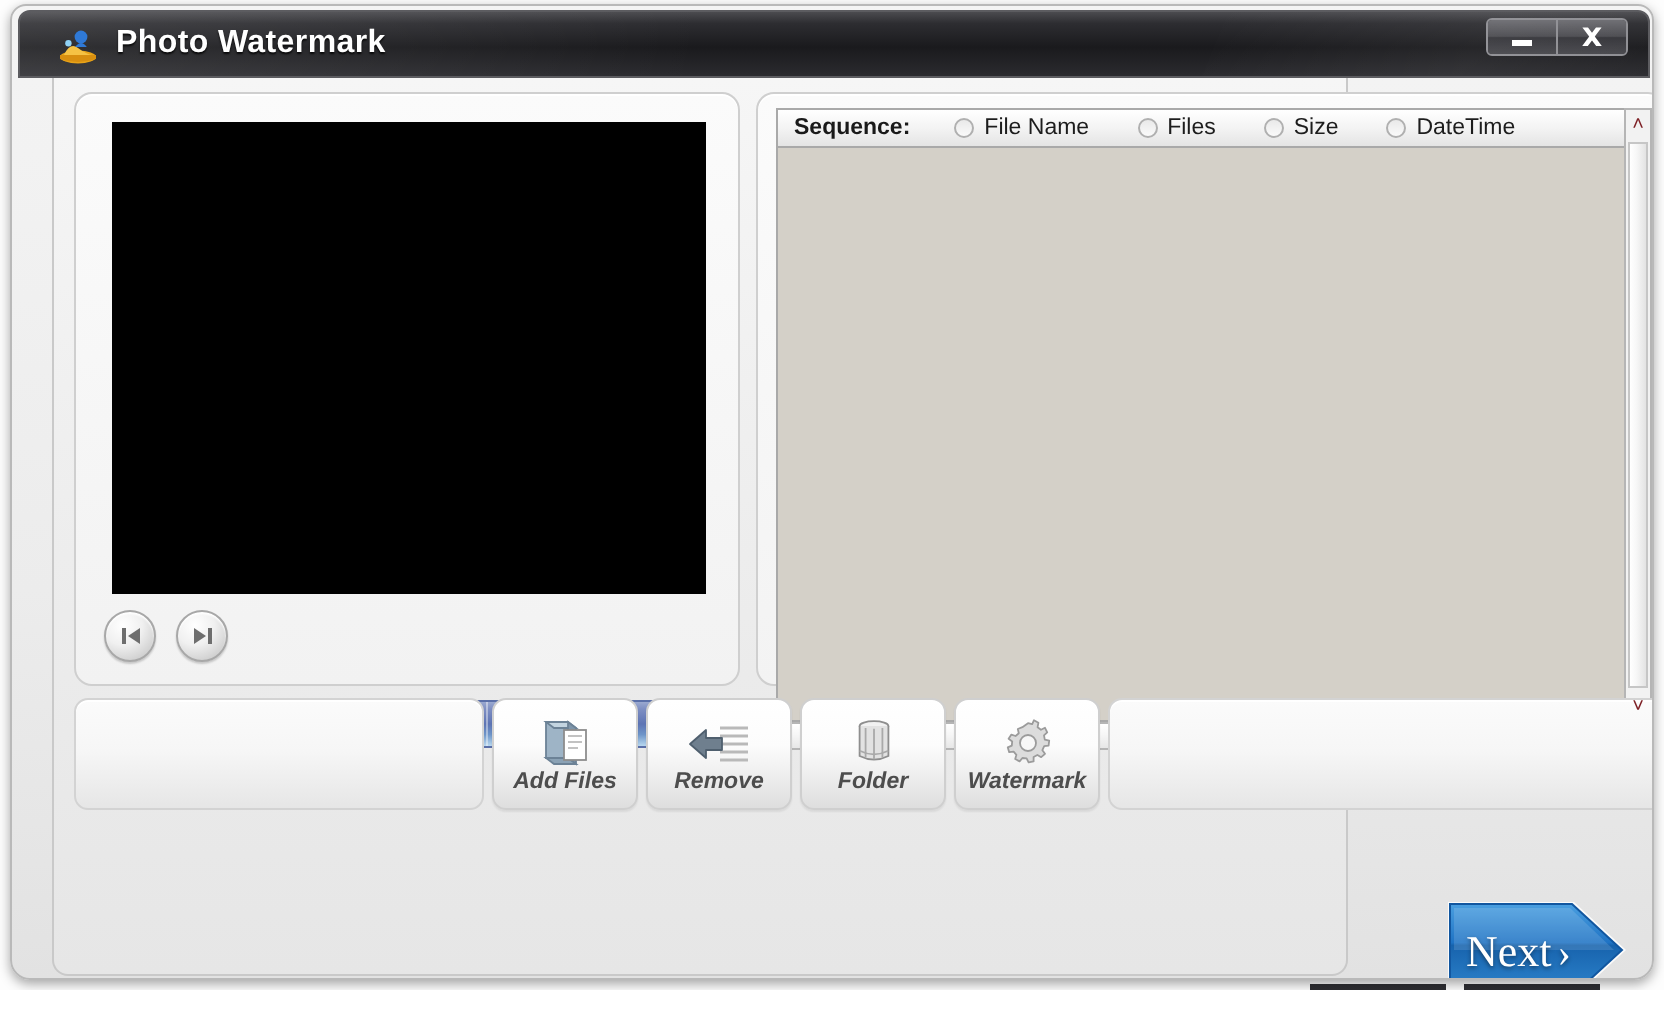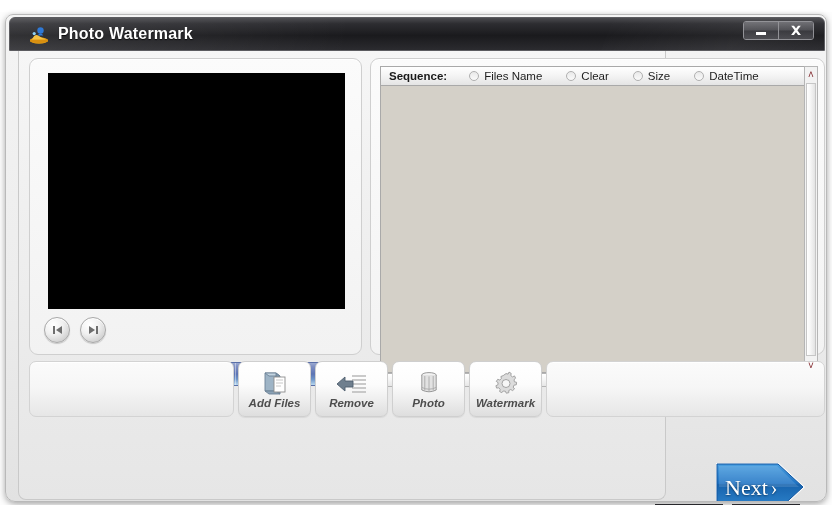--- a/index.html
+++ b/index.html
@@ -13,21 +13,20 @@
     overflow: hidden;
     font-family: "Liberation Sans", sans-serif;
     position: relative;
   }
 
   
   #desktop {
     position: absolute;
     inset: 0;
     background: #fdfdfd;
-    margin-top: 12px;
   }
 
   
   #window {
     position: absolute;
     left: 5px;
     top: 2px;
     width: 822px;
     height: 488px;
     border-radius: 8px 8px 10px 10px;
@@ -103,21 +102,21 @@
     align-items: center;
     justify-content: center;
     cursor: pointer;
   }
   .winbtn:last-child { border-right: none; }
   .winbtn svg { display: block; }
 
   
   #client {
     position: absolute;
-    left: 12px;
+    left: 20px;
     top: 36px;
     width: 648px;
     height: 449px;
     background: linear-gradient(180deg, #f6f6f6 0%, #efefef 40%, #e6e6e6 100%);
     box-sizing: border-box;
     border: 1px solid #c9c9c9;
     border-top: none;
     border-radius: 0 0 8px 8px;
   }
 
@@ -501,25 +500,25 @@
         </div>
       </div>
 
       <div id="list-panel">
 
         <div id="seq-header">
           <span id="seq-label">Sequence:</span>
 
           <span class="radio-item">
             <span class="radio-dot"></span>
-            <span class="radio-label">Files Name</span>
+            <span class="radio-label">File Name</span>
           </span>
           <span class="radio-item">
             <span class="radio-dot"></span>
-            <span class="radio-label">Clear</span>
+            <span class="radio-label">Files</span>
           </span>
           <span class="radio-item">
             <span class="radio-dot"></span>
             <span class="radio-label">Size</span>
           </span>
           <span class="radio-item">
             <span class="radio-dot"></span>
             <span class="radio-label">DateTime</span>
           </span>
         </div>
@@ -568,21 +567,21 @@
 
         <div class="action-btn">
           <span class="action-icon">
             <svg width="22" height="26" viewBox="0 0 22 26">
               <ellipse cx="11" cy="5" rx="7.2" ry="2.4" fill="#f1f1f1" stroke="#8e8e8e" stroke-width="0.9"></ellipse>
               <path d="M3.8 5 L3.8 20 Q11 23.6 18.2 20 L18.2 5" fill="#e2e2e2" stroke="#8e8e8e" stroke-width="0.9"></path>
               <path d="M6.8 6 L6.8 20.6 M11 6.4 L11 21.6 M15.2 6 L15.2 20.6" stroke="#a9a9a9" stroke-width="0.9"></path>
               <path d="M3.8 17.4 Q11 21 18.2 17.4" fill="none" stroke="#a9a9a9" stroke-width="0.9"></path>
             </svg>
           </span>
-          <span class="action-label">Photo</span>
+          <span class="action-label">Folder</span>
         </div>
 
         <div class="action-btn">
           <span class="action-icon">
             <svg width="26" height="25" viewBox="0 0 26 25">
               <path d="M13 2.6 l2.1 0.5 0.9 -2 2.2 1.3 -0.4 2.2 1.7 1.3 2 -1 1.1 2.3 -1.6 1.5 0.4 2.1 2.2 0.5 -0.3 2.5 -2.2 0.3 -0.9 2 1.3 1.8 -1.9 1.7 -1.9 -1.1 -1.9 1 0 2.2 -2.5 0.5 -1 -2 -2.1 -0.2 -1.4 1.7 -2.2 -1.2 0.6 -2.1 -1.4 -1.6 -2.2 0.3 -0.7 -2.4 2 -0.9 0.2 -2.1 -1.8 -1.3 1.4 -2.1 2.1 0.7 1.6 -1.4 -0.5 -2.1 2.3 -0.9 z" fill="#dcdcdc" stroke="#9b9b9b" stroke-width="0.9" stroke-linejoin="round"></path>
               <circle cx="13" cy="12.5" r="4" fill="#f7f7f7" stroke="#9b9b9b" stroke-width="0.9"></circle>
             </svg>
           </span>
           <span class="action-label">Watermark</span>

